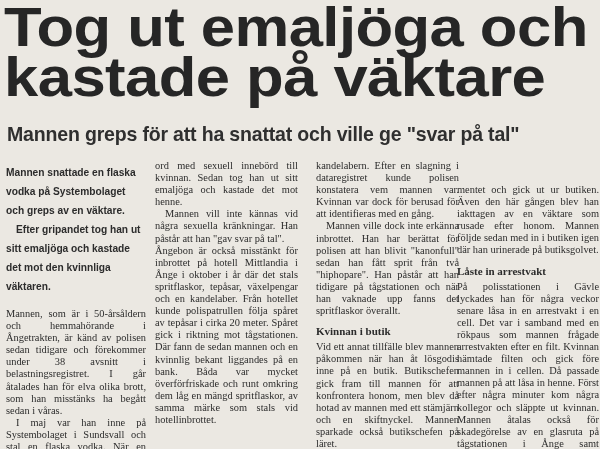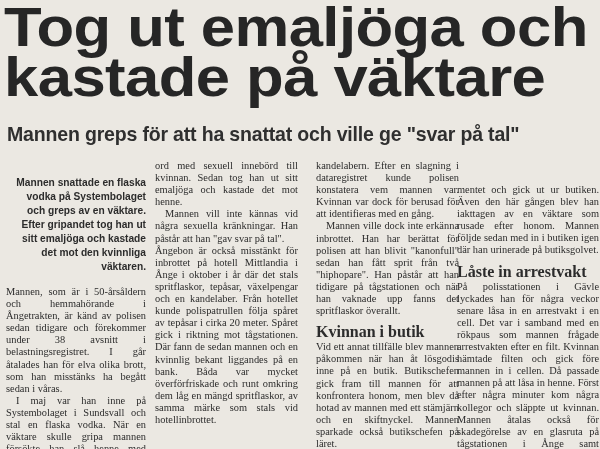--- a/index.html
+++ b/index.html
@@ -41,32 +41,32 @@
     text-align: justify;
   }
   .c1 { left: 6px; width: 140px; }
   .c2 { left: 155px; width: 143px; }
   .c3 { left: 316px; width: 143px; }
   .c4 { left: 457px; width: 142px; margin-top: 24px; }
   .lead {
     font-family: "Liberation Sans", sans-serif;
     font-weight: bold;
     font-size: 10.2px;
-    line-height: 14px;
-    text-align: right;
-    margin: 16px 0 12px 0;
+    line-height: 19px;
+    text-align: left;
+    margin: 3px 0 12px 0;
   }
   .lead p { margin: 0; }
   .lead p + p { text-indent: 10px; }
   .body p { margin: 0; }
   .body p.indent { text-indent: 10px; }
   .subhd {
     font-family: "Liberation Serif", serif;
     font-weight: bold;
-    font-size: 16px;
+    font-size: 11px;
     line-height: 13px;
     margin: 8px 0 3px 0;
     text-align: left;
   }
 </style>
 </head>
 <body>
 
 <h1 class="headline">
   <div>Tog ut emaljöga och</div>

